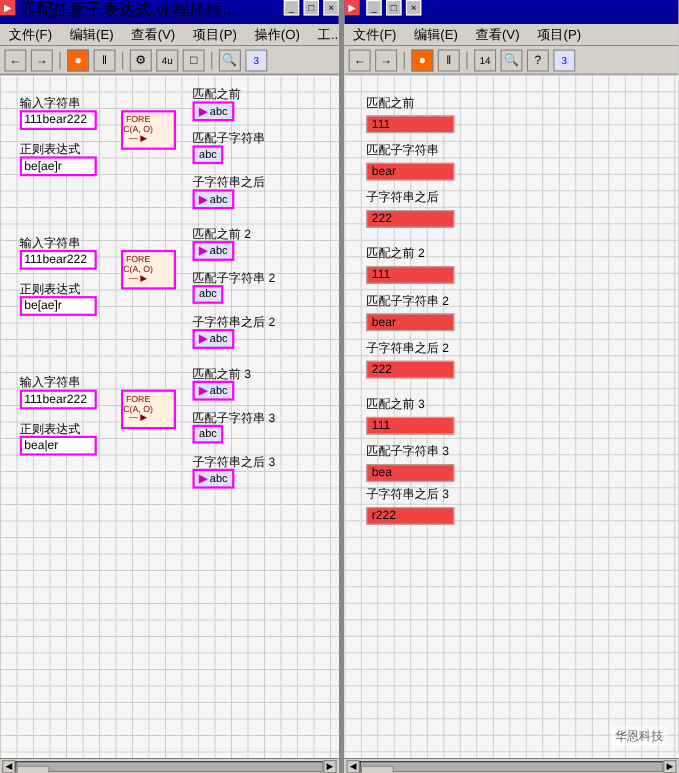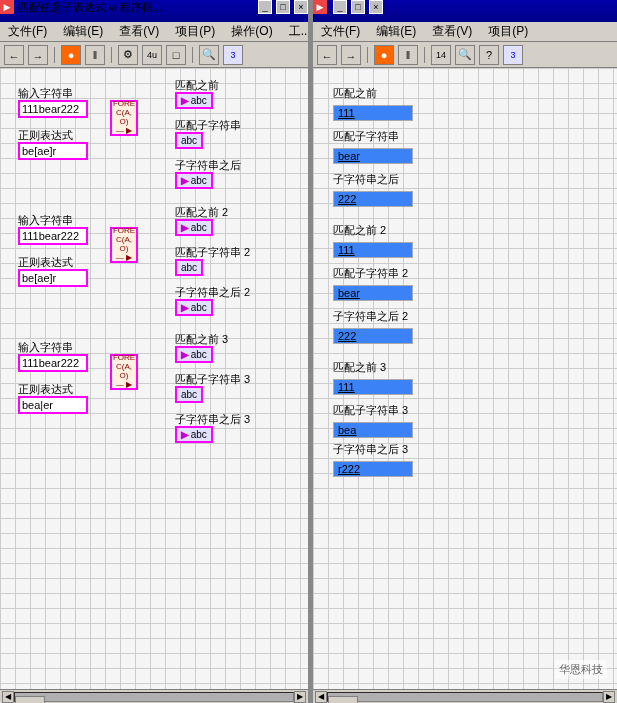--- a/index.html
+++ b/index.html
@@ -6,21 +6,21 @@
     body { font-family: 'SimSun', '宋体', sans-serif; font-size: 12px; background: #c0c0c0; display: flex; flex-direction: column; width: 617px; height: 703px; overflow: hidden; }
 
     .title-bar {
       display: flex;
       width: 100%;
       height: 22px;
       background: linear-gradient(to bottom, #0000aa, #000088);
     }
     .title-icon { width: 14px; height: 14px; background: #e44; margin-right: 4px; display: inline-flex; align-items: center; justify-content: center; font-size: 9px; color: white; }
     .win-btn { width: 14px; height: 14px; background: #c0c0c0; border: 1px solid #fff; font-size: 9px; display: inline-flex; align-items: center; justify-content: center; color: #000; margin-left: 2px; cursor: pointer; }
-    .title-text { flex: 1; overflow: hidden; white-space: nowrap; text-overflow: ellipsis; font-size: 11px; }
+    .title-text { flex: 1; overflow: hidden; white-space: nowrap; text-overflow: ellipsis; font-size: 15px; }
     .title-btns { display: flex; gap: 2px; }
 
     .panel {
       display: flex;
       flex-direction: column;
       background: #f0f0f0;
       overflow: hidden;
     }
     .panel-left { width: 310px; border-right: 2px solid #888; }
     .panel-right { flex: 1; }
@@ -103,39 +103,38 @@
       display: inline-flex;
       align-items: center;
       gap: 2px;
     }
     .abc-pink { color: #cc00cc; font-weight: bold; }
 
     
     .node-box {
       border: 2px solid #ff00ff;
       background: #fff0e0;
-      width: 28px; height: 36px;
-      display: flex; align-items: center; justify-content: center;
+      width: 50px; height: 36px;
+      display: flex; align-items: center; 
       font-size: 9px;
     }
 
     
     .out-label {
       font-size: 11px;
       color: #000;
       margin-bottom: 1px;
     }
     .out-value {
       border: 1px solid #aaa;
-      background: #3b82f6;
+      background: #ef4444;
       padding: 1px 4px;
       font-size: 11px;
       min-width: 80px;
       margin-bottom: 4px;
-      text-decoration: underline;
     }
 
     .scrollbar-h {
       height: 14px;
       background: #d4d0c8;
       border-top: 1px solid #808080;
       display: flex; align-items: center;
       padding: 0 2px;
     }
     .scrollbar-track {

